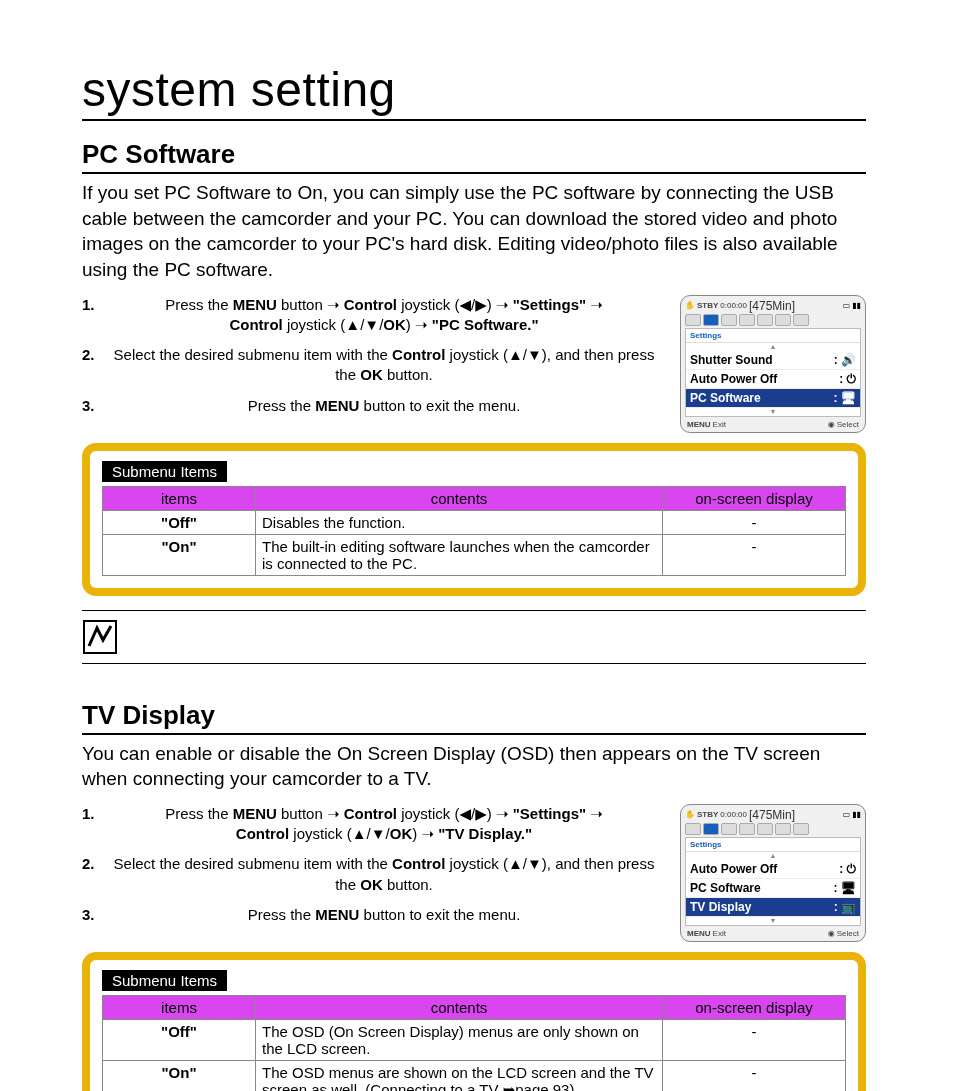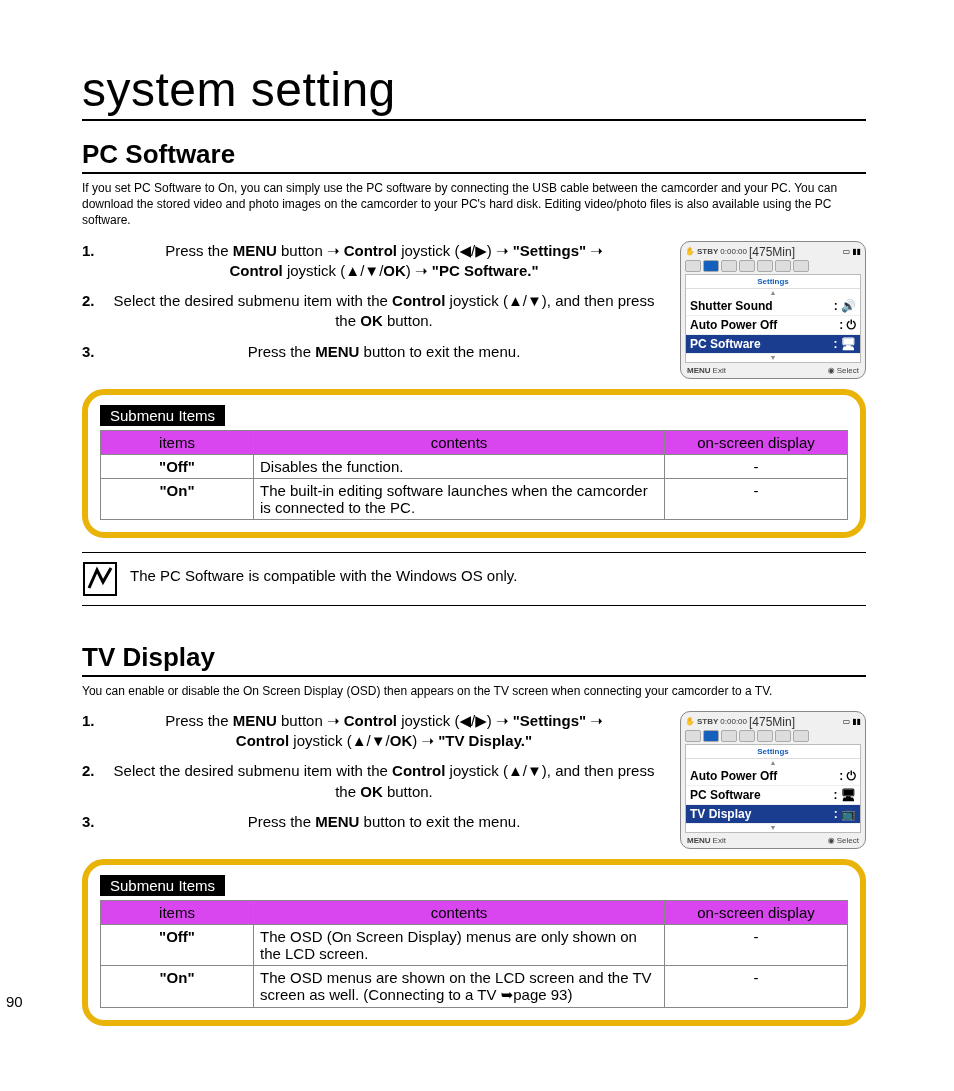--- a/index.html
+++ b/index.html
@@ -25,21 +25,21 @@
   }
   .section-title {
     font-size: 26px;
     font-weight: bold;
     border-bottom: 2px solid #000;
     padding-bottom: 2px;
     margin-top: 18px;
     margin-bottom: 6px;
   }
   .intro {
-    font-size: 12px;
+    font-size: 19px;
     line-height: 1.35;
     margin-bottom: 12px;
   }
   .steps-wrap {
     display: flex;
     gap: 16px;
     align-items: flex-start;
   }
   .steps {
     flex: 1;
@@ -79,36 +79,36 @@
     display:flex; gap:2px; padding: 0 4px 2px 4px;
   }
   .osd-tab {
     width:14px; height:10px; background:#ddd; border:1px solid #aaa; border-radius:2px;
   }
   .osd-tab.active { background:#1560bd; }
   .osd-settings {
     background:#fff; margin:0 4px; border:1px solid #bbb;
   }
   .osd-settings-hdr {
-    color:#1560bd; font-weight:bold; font-size:8px; padding:2px 4px; border-bottom:1px solid #ddd;text-align:center;
+    color:#1560bd; font-weight:bold; font-size:8px; padding:2px 4px; border-bottom:1px solid #ddd;
   }
   .osd-row {
     display:flex; font-size:12px; padding:2px 4px; border-bottom:1px solid #eee; font-weight:bold;
   }
   .osd-row.sel { background:#1a3d8f; color:#fff; }
   .osd-row span:first-child { flex:1; }
   .osd-footer {
     display:flex; justify-content:space-between; padding:3px 6px; font-size:8px; color:#444;
   }
   .osd-footer .btn { display:flex; gap:2px; align-items:center; }
   .osd-arrow-row { text-align:center; color:#888; font-size:7px; line-height:8px; }
 
   .table-box {
-    border: 6px solid #eab308;
-    border-radius: 22px;
+    border: 8px solid #eab308;
+    border-radius: 14px;
     margin-top: 10px;
     padding: 10px 12px 12px 12px;
   }
   .submenu-label {
     display:inline-block;
     background:#000;
     color:#fff;
     font-size:15px;
     padding:2px 10px;
     margin-bottom:4px;
@@ -258,21 +258,20 @@
       </table>
   </div>
 
   <div class="note-wrap">
     <div class="note-icon">
       <svg width="34" height="34" viewBox="0 0 34 34">
           <rect x="1" y="1" width="32" height="32" fill="#fff" stroke="#000" stroke-width="2"></rect>
           <path d="M6 26 L14 8 L20 20 L28 6" fill="none" stroke="#000" stroke-width="3"></path>
         </svg>
     </div>
-    <div class="note-text">The PC Software is compatible with the Windows OS only.</div>
   </div>
 
   <div class="section-title" style="margin-top:36px">TV Display</div>
   <div class="intro">You can enable or disable the On Screen Display (OSD) then appears on the TV screen when connecting your camcorder to a TV.</div>
 
   <div class="steps-wrap">
     <div class="steps">
       <div class="step">
         <div class="step-num">1.</div>
         <div class="step-body">

